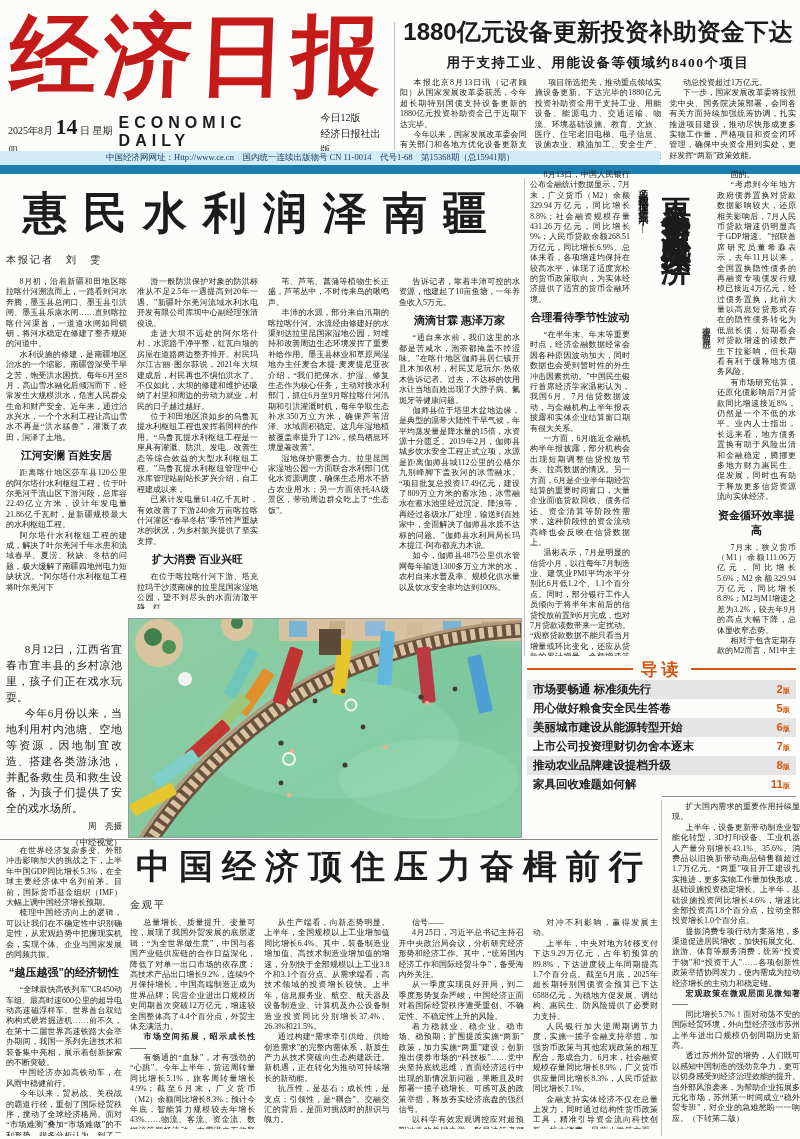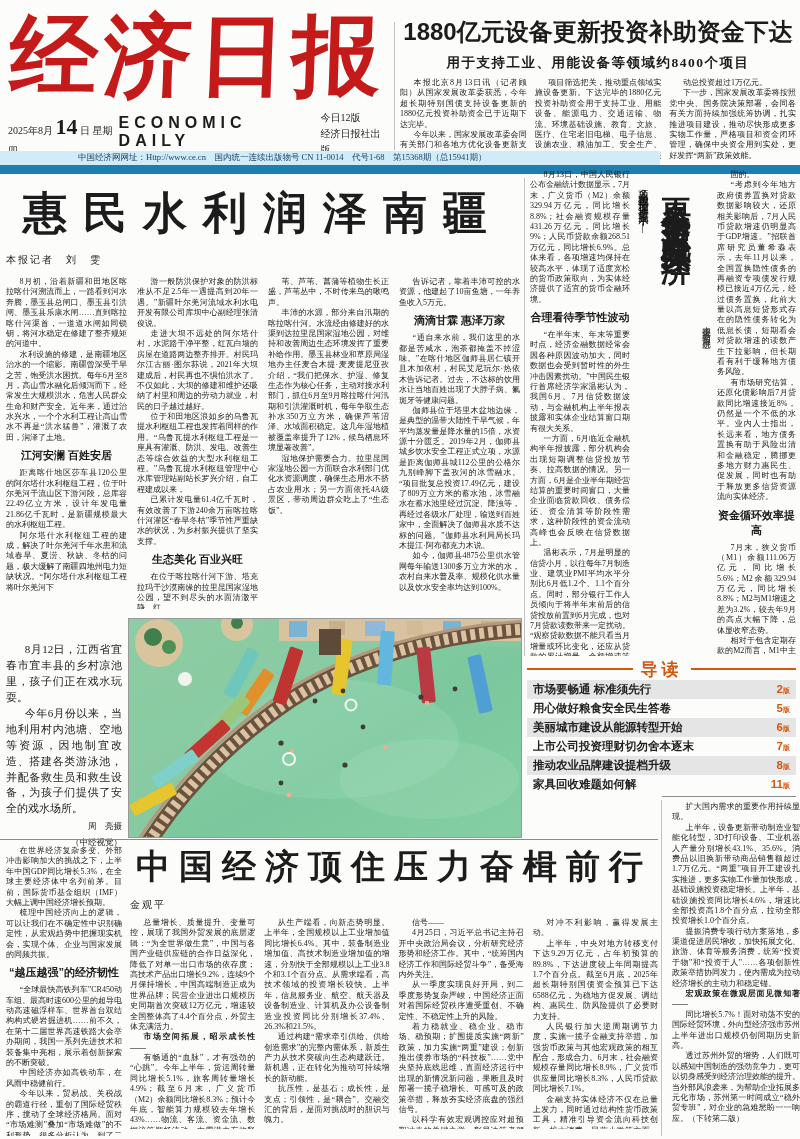--- a/index.html
+++ b/index.html
@@ -8,21 +8,21 @@
   
   .masthead{position:absolute;left:6px;top:4px;width:384px;height:148px;}
   .brand{font-size:88px;line-height:1.18;font-weight:bold;color:#c41a1a;text-align:center;
          letter-spacing:6px;font-family:"DejaVu Serif","Liberation Serif",serif;transform:skewX(-2deg);}
   .mast-row{display:flex;justify-content:space-between;align-items:flex-start;padding:2px 2px 0 2px;}
   .mast-date{font-size:10px;line-height:1.5;}
   .mast-date .big{font-size:22px;font-weight:bold;}
   .mast-en{font-size:16px;font-weight:bold;letter-spacing:5px;font-family:"Liberation Sans",sans-serif;margin-top:4px;}
   .mast-ed{font-size:10px;text-align:left;line-height:1.6;}
   .strip-light{position:absolute;left:0;top:151px;width:660px;height:14px;background:#d2ecf7;
-               font-size:8.5px;color:#12395e;display:flex;align-items:center;padding-left:78px;box-sizing:border-box;}
+               font-size:8.5px;color:#12395e;display:flex;align-items:center;padding-left:106px;box-sizing:border-box;}
   .strip-dark{position:absolute;left:0;top:165px;width:800px;height:9px;background:#1d7fb0;}
   .vrule{position:absolute;border-left:1px solid #c2c2c2;}
   .hrule{position:absolute;border-top:1px solid #8a8a8a;}
   
   .top-article{position:absolute;left:400px;top:16px;width:396px;height:136px;}
   .top-article h1{margin:0;font-size:24px;font-weight:bold;text-align:center;letter-spacing:0;
                   font-family:"Liberation Sans",sans-serif;}
   .top-article .subhead{font-size:13.5px;text-align:center;margin:6px 0 6px;letter-spacing:1.5px;font-weight:600;}
   .cols{display:flex;gap:8px;}
   .col{flex:1;overflow:hidden;}
@@ -126,21 +126,21 @@
           <p class="p">水利设施的修建，是南疆地区治水的一个缩影。南疆曾深受干旱之苦，饱受洪水困扰。每年6月至8月，高山雪水融化后倾泻而下，经常发生大规模洪水，危害人民群众生命和财产安全。近年来，通过治水兴水，一个个水利工程让高山雪水不再是“洪水猛兽”，灌溉了农田，润泽了土地。</p>
           <h4 class="sub">江河安澜 百姓安居</h4>
           <p class="p">距离喀什地区莎车县120公里的阿尔塔什水利枢纽工程，位于叶尔羌河干流山区下游河段，总库容22.49亿立方米，设计年发电量21.86亿千瓦时，是新疆规模最大的水利枢纽工程。</p>
           <p class="p">阿尔塔什水利枢纽工程的建成，解决了叶尔羌河千年水患和流域春旱、夏涝、秋缺、冬枯的问题，极大缓解了南疆四地州电力短缺状况。“阿尔塔什水利枢纽工程将叶尔羌河下</p>
         </div>
       <div class="col">
           <p class="p">游一般防洪保护对象的防洪标准从不足2.5年一遇提高到20年一遇。”新疆叶尔羌河流域水利水电开发有限公司库坝中心副经理张清俊说。</p>
           <p class="p">走进大坝不远处的阿尔塔什村，水泥路干净平整，红瓦白墙的房屋在道路两边整齐排开。村民玛尔江古丽·图尔荪说，2021年大坝建成后，村民再也不惧怕洪水了。不仅如此，大坝的修建和维护还吸纳了村里和周边的劳动力就业，村民的日子越过越好。</p>
           <p class="p">位于和田地区浪如乡的乌鲁瓦提水利枢纽工程也发挥着同样的作用。“乌鲁瓦提水利枢纽工程是一座具有灌溉、防洪、发电、改善生态等综合效益的大型水利枢纽工程。”乌鲁瓦提水利枢纽管理中心水库管理站副站长罗兴介绍，自工程建成以来，</p>
           <p class="p">已累计发电量61.4亿千瓦时，有效改善了下游240余万亩喀拉喀什河灌区“春旱冬枯”季节性严重缺水的状况，为乡村振兴提供了坚实支撑。</p>
-          <h4 class="sub">生态美化 百业兴旺</h4>
+          <h4 class="sub">扩大消费 百业兴旺</h4>
           <p class="p">在位于喀拉喀什河下游、塔克拉玛干沙漠南缘的拉里昆国家湿地公园，望不到尽头的水面清澈平静，红</p>
         </div>
       <div class="col">
           <p class="p">苇、芦苇、菖蒲等植物生长正盛，芦苇丛中，不时传来鸟的啾鸣声。</p>
           <p class="p">丰沛的水源，部分来自汛期的喀拉喀什河。水流经由修建好的水渠到达拉里昆国家湿地公园，对维持和改善周边生态环境发挥了重要补给作用。墨玉县林业和草原局湿地办主任麦合木提·麦麦提尼亚孜介绍，“我们把保水、护湿、修复生态作为核心任务，主动对接水利部门，抓住6月至9月喀拉喀什河汛期和引洪灌溉时机，每年争取生态补水350万立方米，确保芦苇沼泽、水域面积稳定。这几年湿地植被覆盖率提升了12%，候鸟栖息环境显著改善”。</p>
           <p class="p">湿地保护需要合力。拉里昆国家湿地公园一方面联合水利部门优化水资源调度，确保生态用水不挤占农业用水；另一方面依托4A级景区，带动周边群众吃上了“生态饭”。</p>
         </div>
       <div class="col">
           <p class="p">告诉记者，靠着丰沛可控的水资源，他建起了10亩鱼塘，一年养鱼收入5万元。</p>
           <h4 class="sub">滴滴甘霖 惠泽万家</h4>

